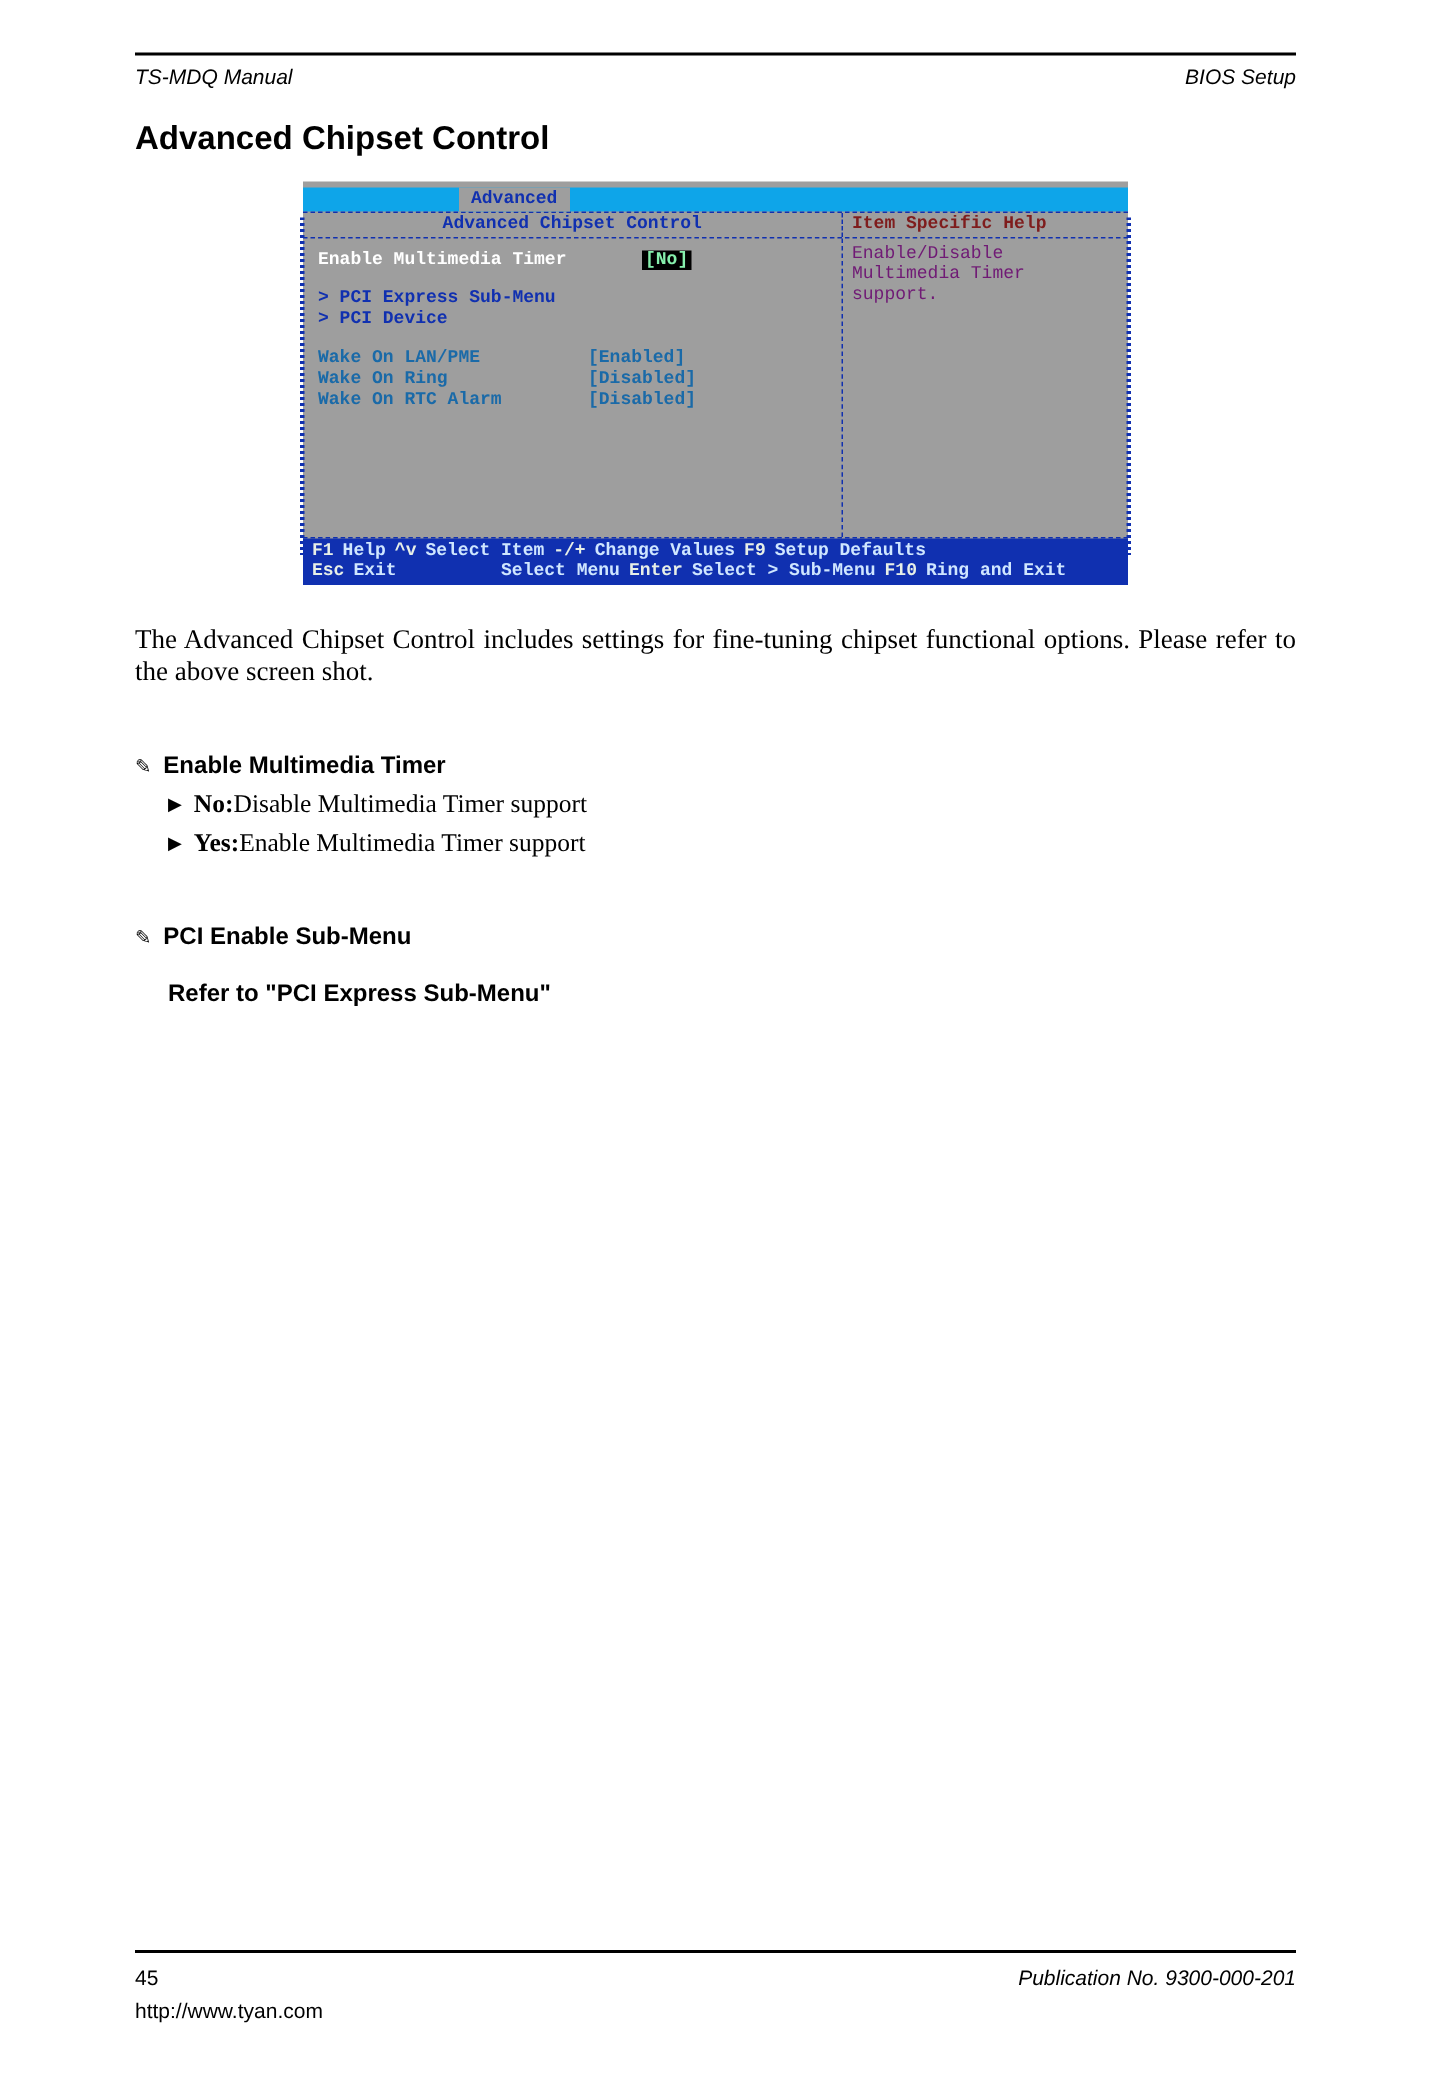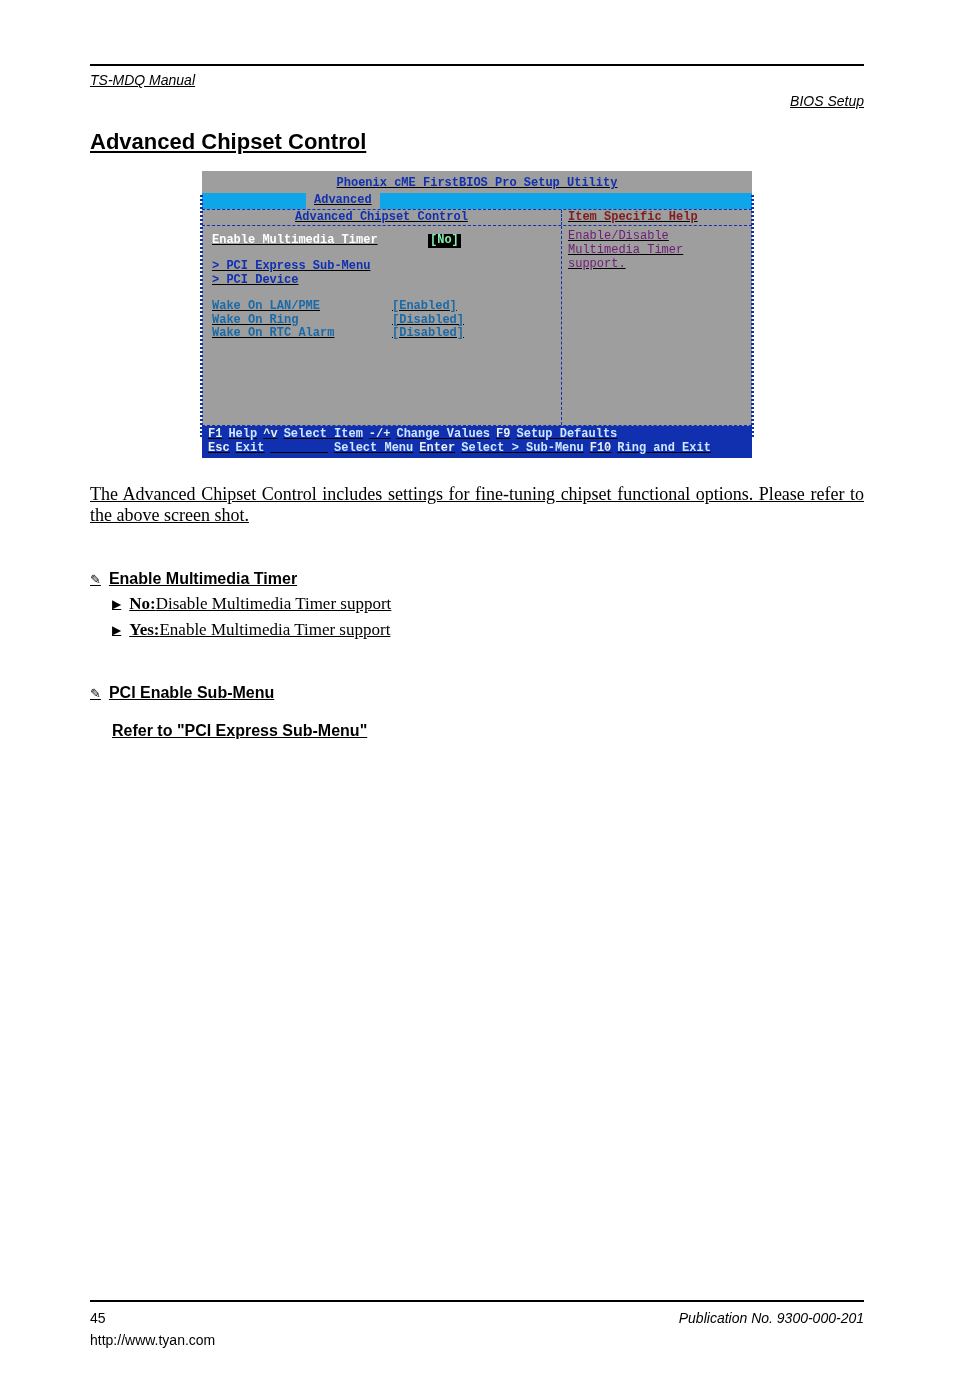--- a/index.html
+++ b/index.html
@@ -1,21 +1,21 @@
 <!DOCTYPE html>
 <html><head>
 <meta charset="utf-8">
 <style>
   * { margin:0; padding:0; box-sizing:border-box; }
   html, body { width:954px; height:1382px; background:#fff; font-family:"Times New Roman", serif; color:#000; }
-  .page { width:954px; height:1382px; position:relative; padding:64px 90px 40px 90px;text-decoration:underline; }
+  .page { width:954px; height:1382px; position:relative; padding:35px 90px 40px 90px; }
   .top-rule { border-top:2px solid #000; margin-bottom:6px; }
   .header-line { display:flex; justify-content:space-between; font-family:Arial,Helvetica,sans-serif; font-size:14px; margin-bottom:10px; }
   .header-left { font-style:italic; }
-  .header-right { font-style:italic;margin-top:21px; }
+  .header-right { font-style:italic; }
   h2.section { font-family:Arial,Helvetica,sans-serif; font-weight:bold; font-size:22px; margin:20px 0 16px 0; }
 
   
   .bios-box { width:550px; margin:0 auto; background:#9e9e9e; font-family:"Courier New", monospace; font-size:12px; color:#d8f1ff; line-height:1.15; padding:4px 0 0 0; position:relative; }
   .bios-title { color:#1030b0; text-align:center; font-weight:bold; padding:2px 0; }
   .bios-menu { background:#0ea5e9; display:flex; padding:0 10px;gap:16px; }
   .bios-menu-spacer { width:78px; }
   .bios-menu-tab { background:#9e9e9e; color:#1030b0; padding:1px 8px; font-weight:bold; }
   .bios-headrow { display:flex; border:1px dashed #1030b0; border-left:none; border-right:none; }
   .bios-left { width:360px; border-right:1px dashed #1030b0; padding:1px 6px; color:#1030b0; text-align:center; font-weight:bold; }
@@ -61,21 +61,20 @@
   <div class="header-line">
     <span class="header-left">TS-MDQ Manual</span>
     <span class="header-right">BIOS Setup</span>
   </div>
 
   <h2 class="section">Advanced Chipset Control</h2>
 
   <div class="bios-box">
     <div class="edge-l"></div>
       <div class="edge-r"></div>
-    <div class="bios-title">Phoenix cME FirstBIOS Pro Setup Utility</div>
     <div class="bios-menu">
       <div class="bios-menu-spacer"></div>
       <div class="bios-menu-tab">Advanced</div>
     </div>
     <div class="bios-headrow">
       <div class="bios-left">Advanced Chipset Control</div>
       <div class="bios-right">Item Specific Help</div>
     </div>
     <div class="bios-body">
       <div class="bios-left" style="padding:8px 10px;">

